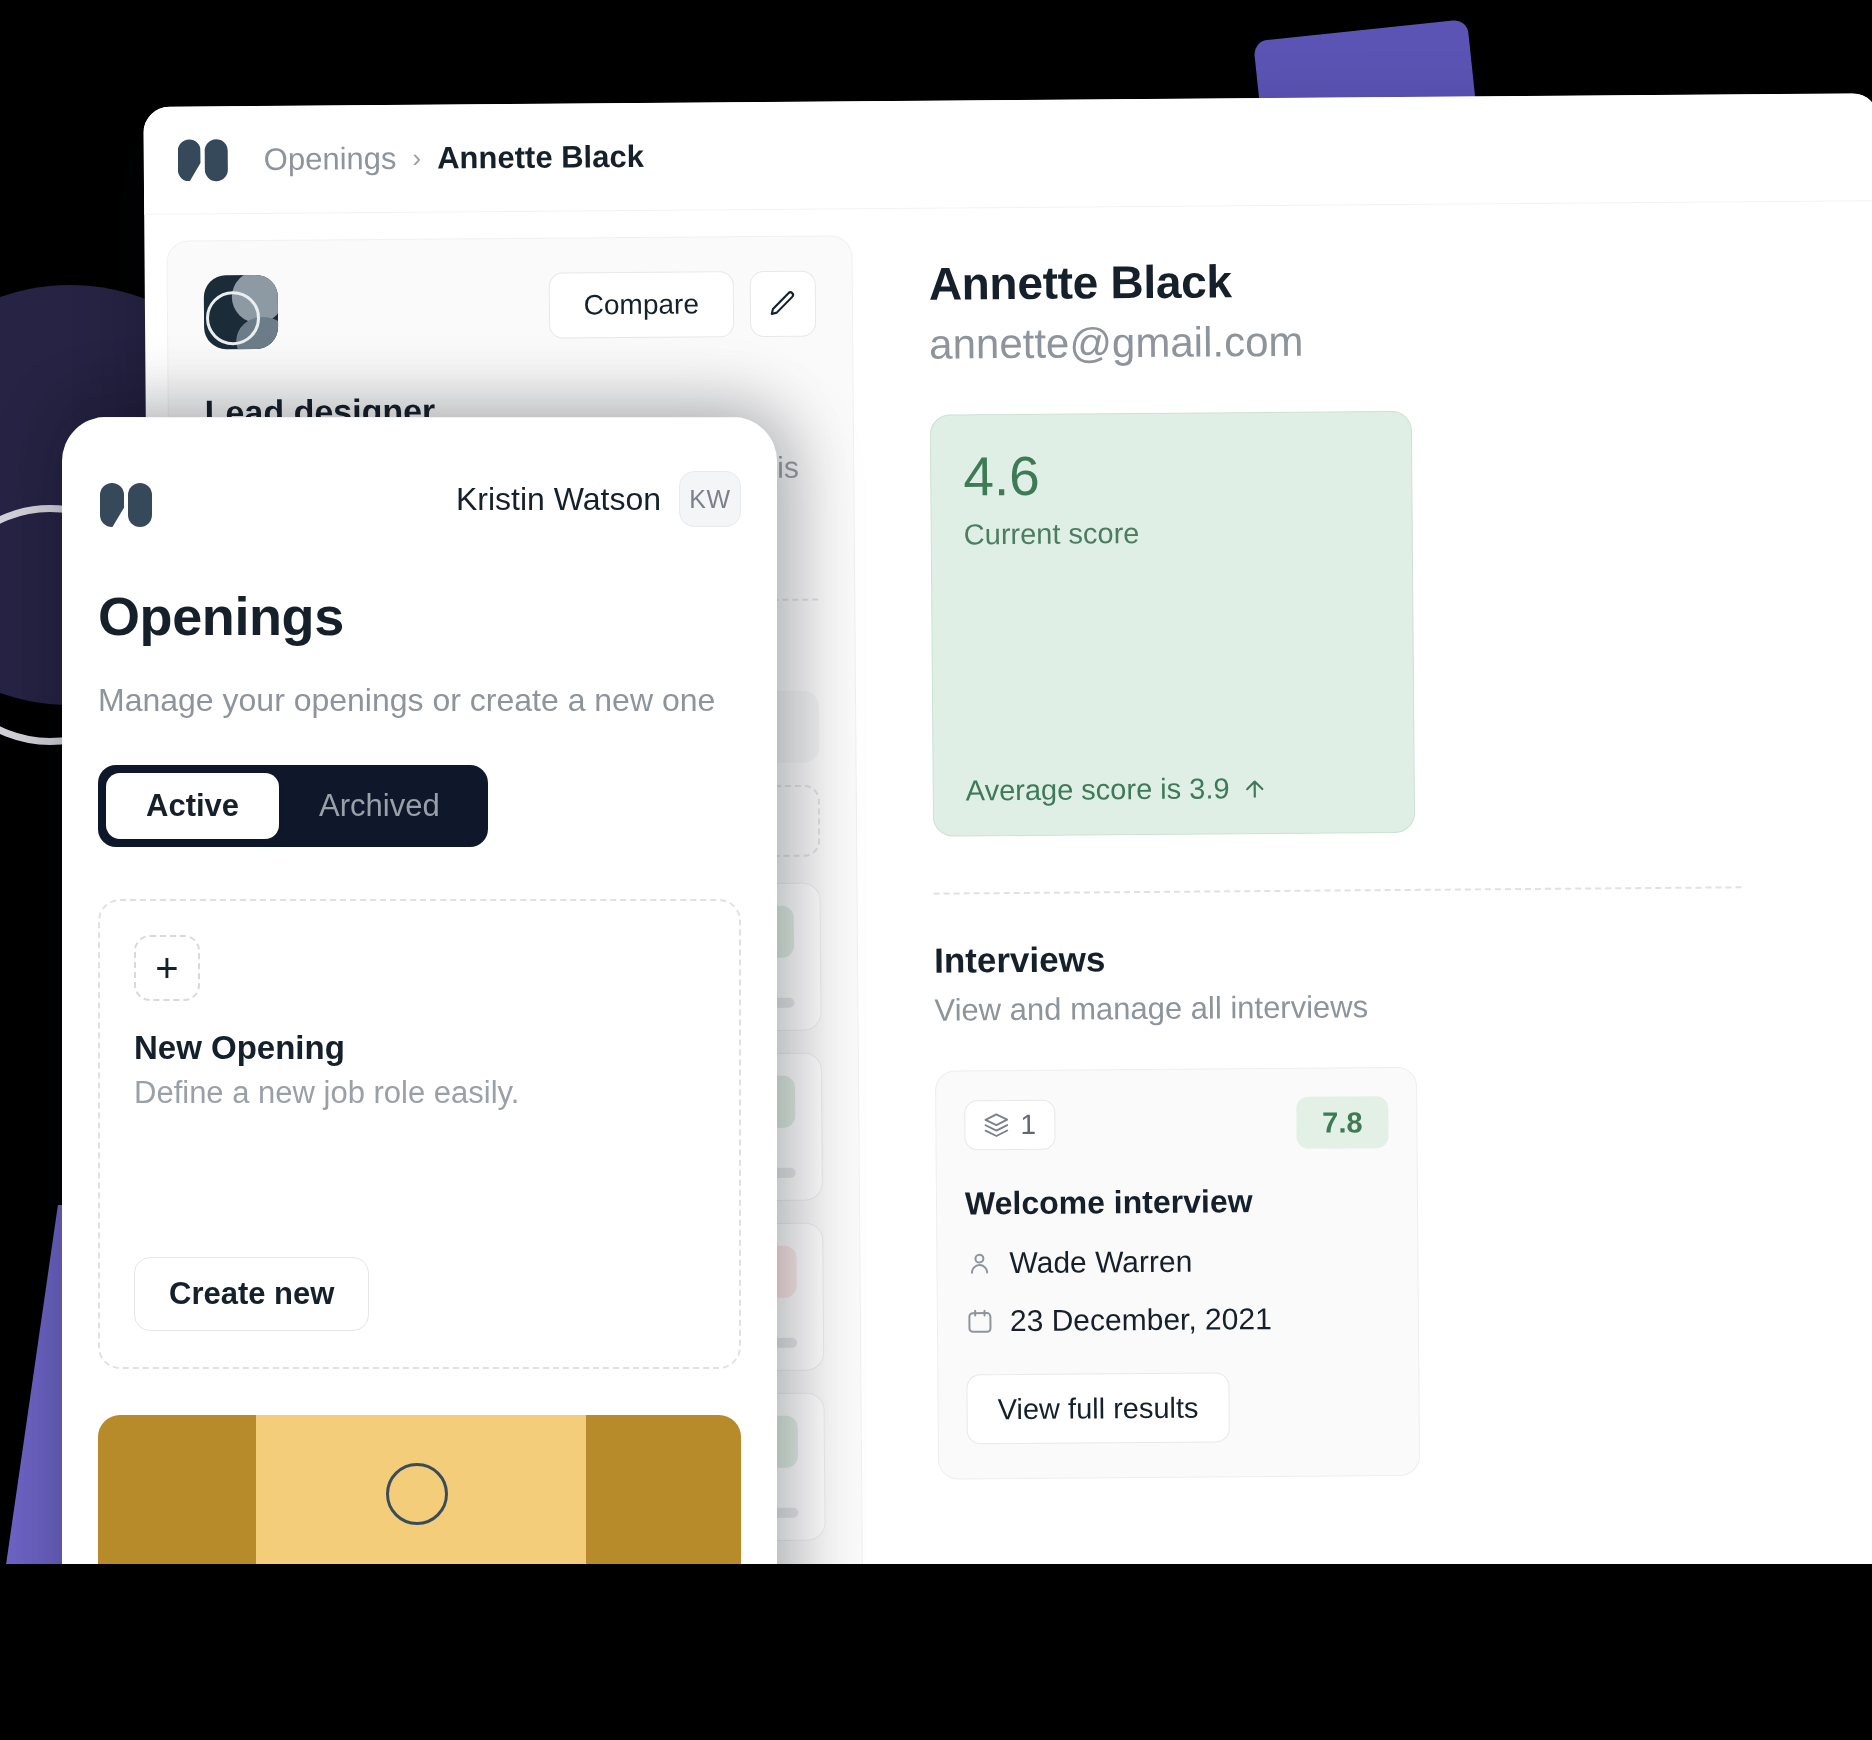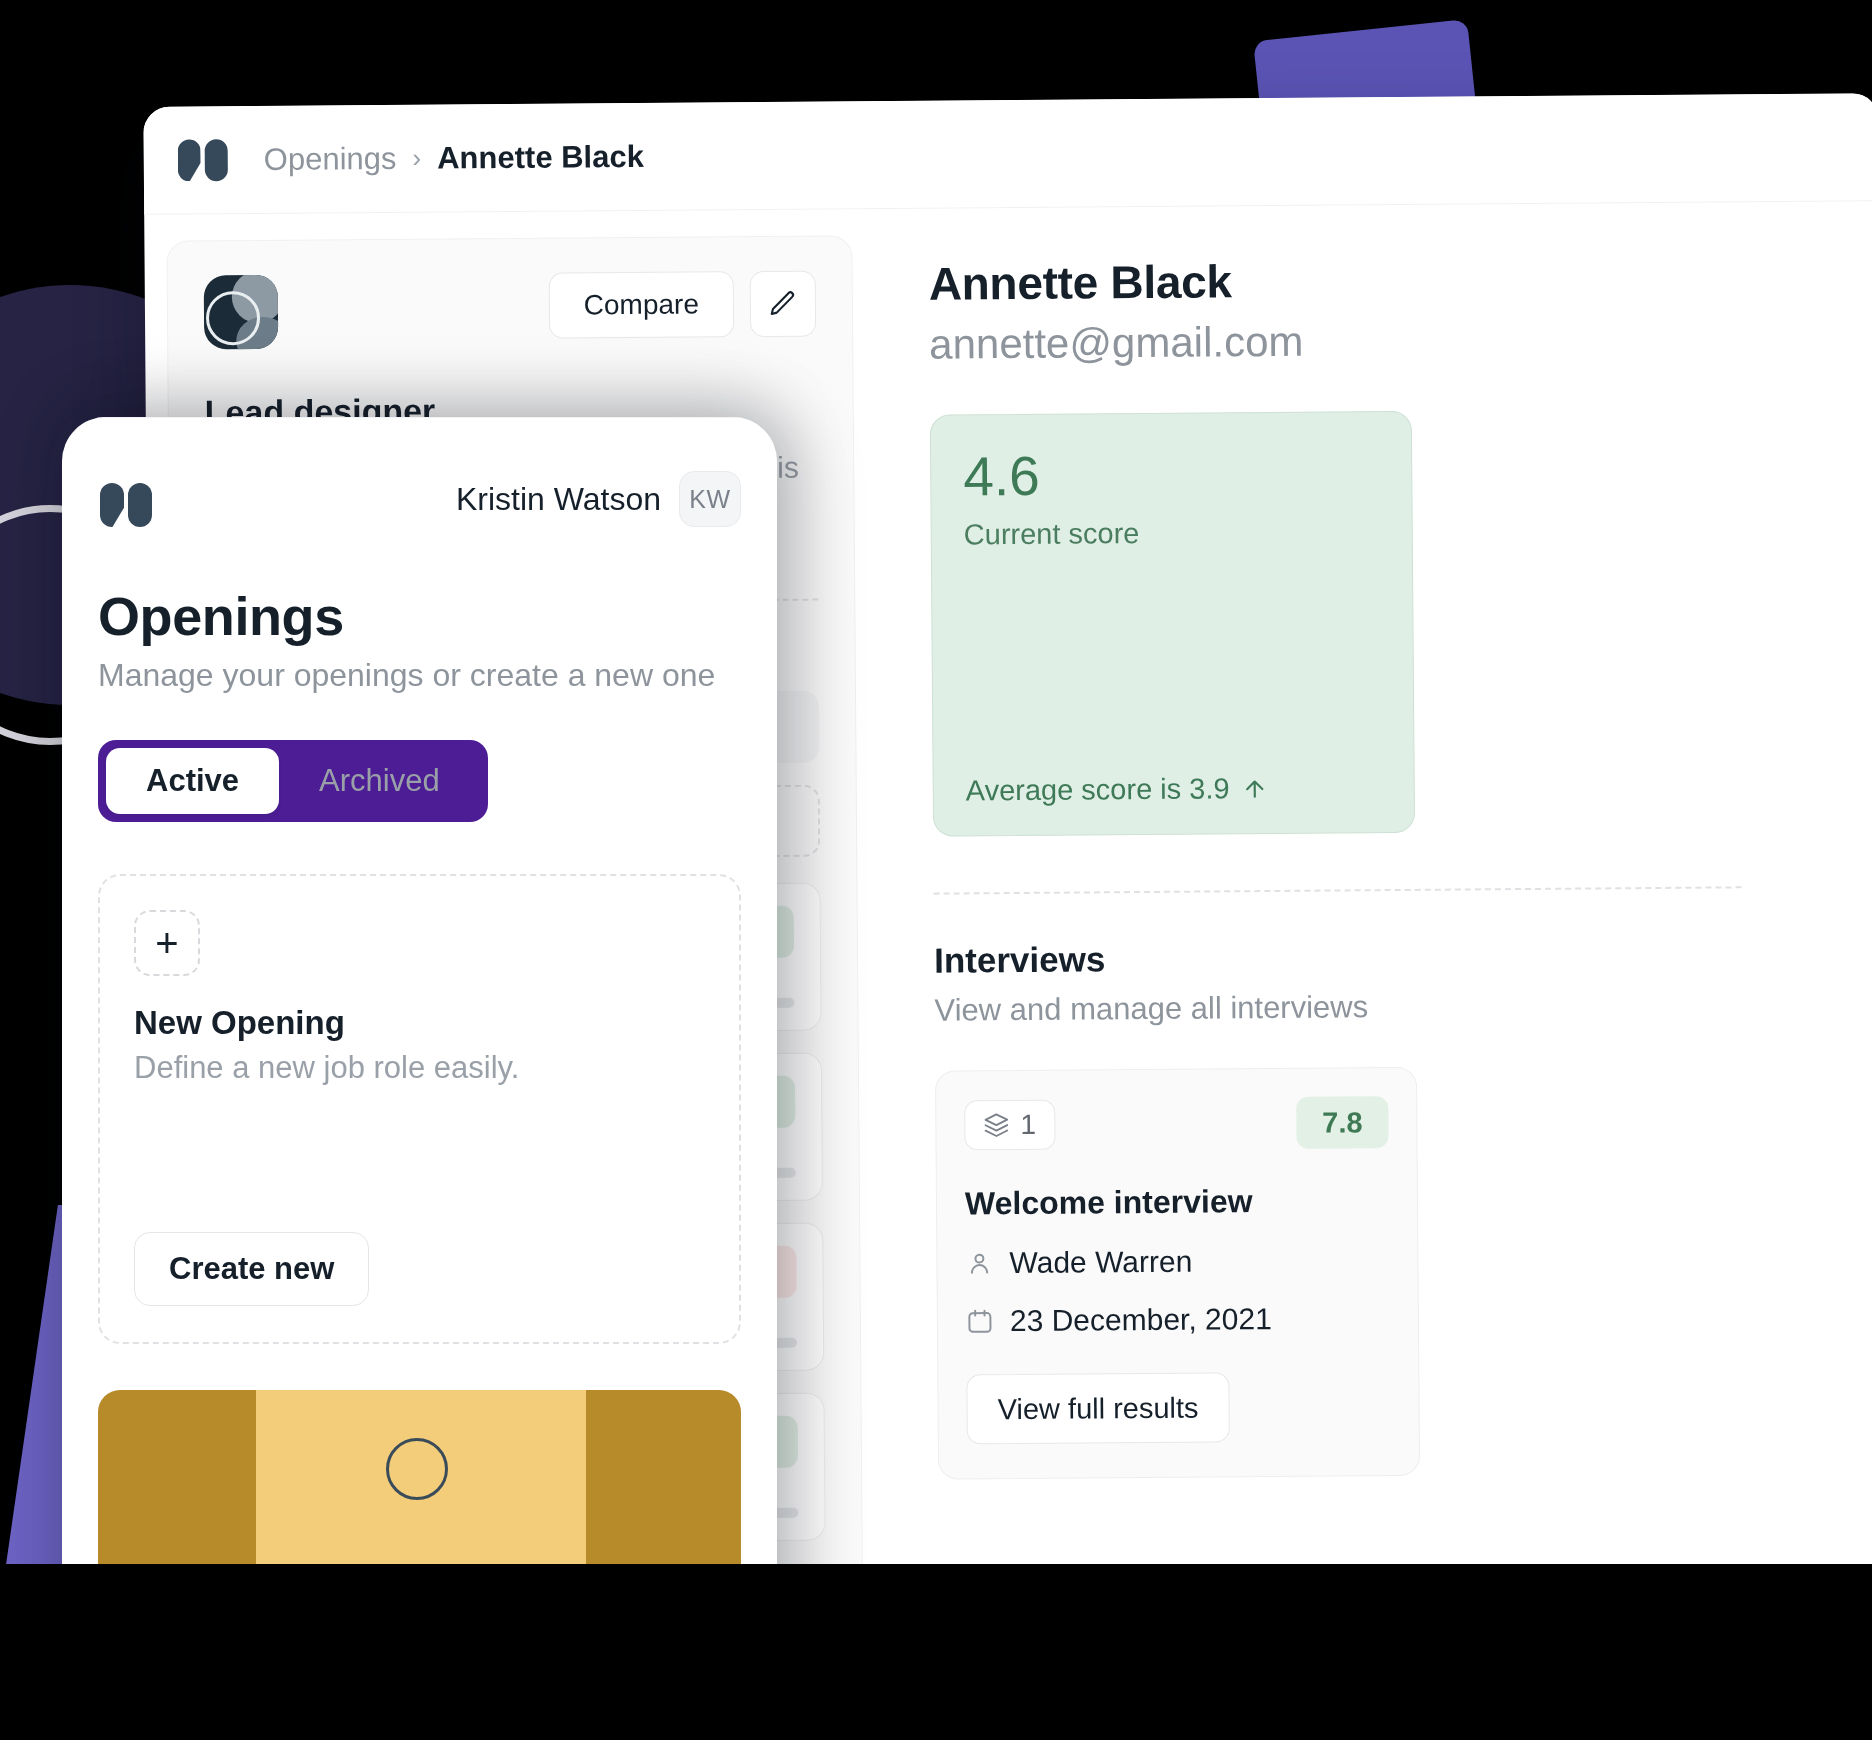--- a/index.html
+++ b/index.html
@@ -295,26 +295,26 @@
   .user-name { font-size: 32px; color: #16202b; }
   .avatar-kw {
     width: 62px; height: 56px;
     background: #f4f5f6; border: 1px solid #e9eaec; border-radius: 15px;
     display: flex; align-items: center; justify-content: center;
     font-size: 25px; color: #7b818a; letter-spacing: 0.5px;
   }
 
   .phone-body { padding: 58px 36px 0 36px; }
   .m-title { font-size: 54px; font-weight: 700; color: #16202b; letter-spacing: -0.4px; }
-  .m-sub { margin-top: 10px; font-size: 32px; color: #8e949c; }
+  .m-sub { margin-top: 35px; font-size: 32px; color: #8e949c; }
 
   .seg {
     margin-top: 46px;
     display: inline-flex;
-    background: #4c1d95;
+    background: #0f172a;
     border-radius: 18px;
     padding: 8px;
   }
   .seg-item {
     height: 66px; padding: 0 40px;
     display: flex; align-items: center; justify-content: center;
     font-size: 31px; color: #9aa0a8; border-radius: 14px; cursor: pointer;
   }
   .seg-item.active {
     background: #ffffff; color: #16202b; font-weight: 600;

